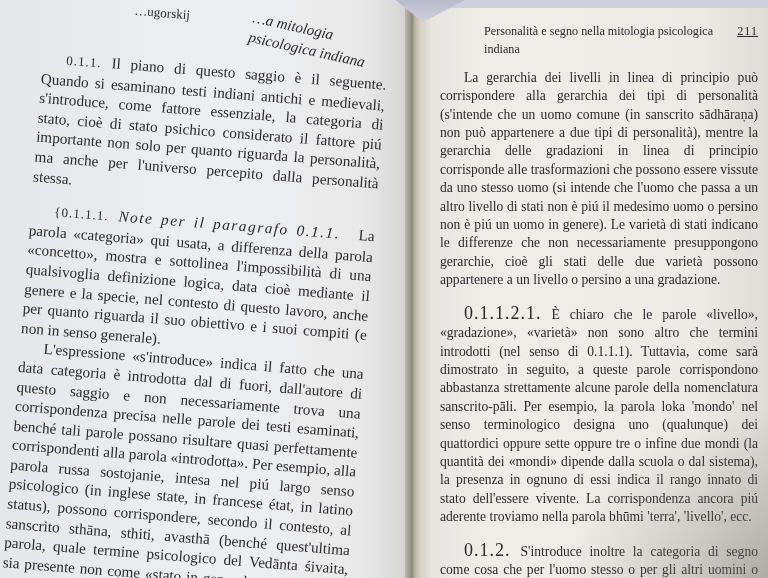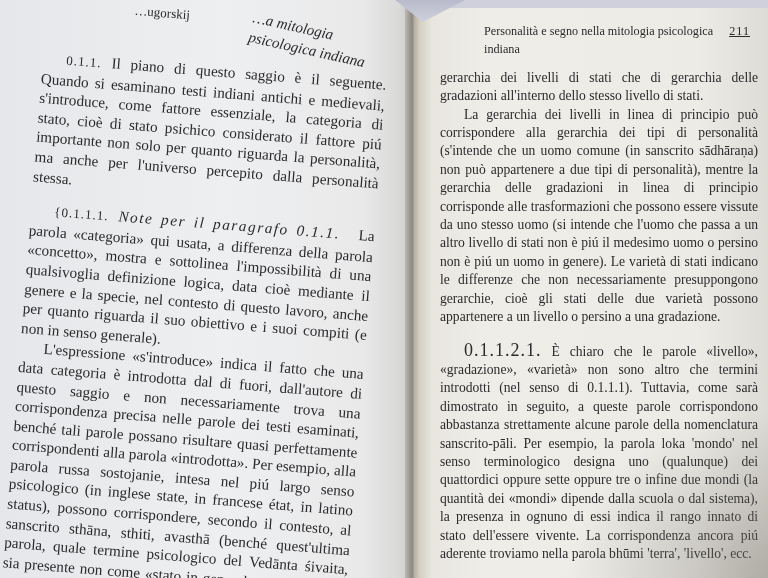--- a/index.html
+++ b/index.html
@@ -49,21 +49,21 @@
   .block-gap { height:14px; }
   .spaced { letter-spacing:1.6px; }
   .it { font-style:italic; }
   .small { font-size:18px; }
   
   .right-text {
     position:absolute; left:26px; top:10px; width:318px;
     font-size:13.6px; line-height:18.4px;
   }
   .running-head-right { display:flex; justify-content:space-between; font-size:12.2px; margin:4px 0 10px 44px; }
-  .rh-page { margin-right:8px; letter-spacing:1px;text-decoration:underline; }
+  .rh-page { letter-spacing:1px;text-decoration:underline; }
 </style>
 </head>
 <body>
 
 <div class="spread">
 
   <div class="page-left">
     <div class="left-text">
       <div class="running-head-left">
         <span class="rh-author">…ugorskij</span>
@@ -84,23 +84,20 @@
     </div>
   </div>
 
   <div class="page-right">
     <div class="right-text">
       <div class="running-head-right">
         <span>Personalità e segno nella mitologia psicologica indiana</span>
         <span class="rh-page">211</span>
       </div>
 
-      <p>
-        <span>gerarchia dei livelli di stati che di gerarchia delle gradazioni all'interno dello stesso livello di stati.</span>
-      </p>
       <p class="indent">
         <span>La gerarchia dei livelli in linea di principio può corrispondere alla gerarchia dei tipi di personalità (s'intende che un uomo comune (in sanscrito sādhāraṇa) non può appartenere a due tipi di personalità), mentre la gerarchia delle gradazioni in linea di principio corrisponde alle trasformazioni che possono essere vissute da uno stesso uomo (si intende che l'uomo che passa a un altro livello di stati non è piú il medesimo uomo o persino non è piú un uomo in genere). Le varietà di stati indicano le differenze che non necessariamente presuppongono gerarchie, cioè gli stati delle due varietà possono appartenere a un livello o persino a una gradazione.</span>
       </p>
       <div class="block-gap"></div>
       <p class="indent">
         <span class="para-num small">0.1.1.2.1.</span><span>È chiaro che le parole «livello», «gradazione», «varietà» non sono altro che termini introdotti (nel senso di 0.1.1.1). Tuttavia, come sarà dimostrato in seguito, a queste parole corrispondono abbastanza strettamente alcune parole della nomenclatura sanscrito-pāli. Per esempio, la parola loka 'mondo' nel senso terminologico designa uno (qualunque) dei quattordici oppure sette oppure tre o infine due mondi (la quantità dei «mondi» dipende dalla scuola o dal sistema), la presenza in ognuno di essi indica il rango innato di stato dell'essere vivente. La corrispondenza ancora piú aderente troviamo nella parola bhūmi 'terra', 'livello', ecc.</span>
       </p>
       <div class="block-gap"></div>
       <p class="indent">
         <span class="para-num small">0.1.2.</span><span>S'introduce inoltre la categoria di segno come cosa che per l'uomo stesso o per gli altri uomini o per l'osservatore estraneo (studioso) indica una determinata posizione di un dato uomo nella gerarchia delle gradazioni o dei livelli di stati.</span>

